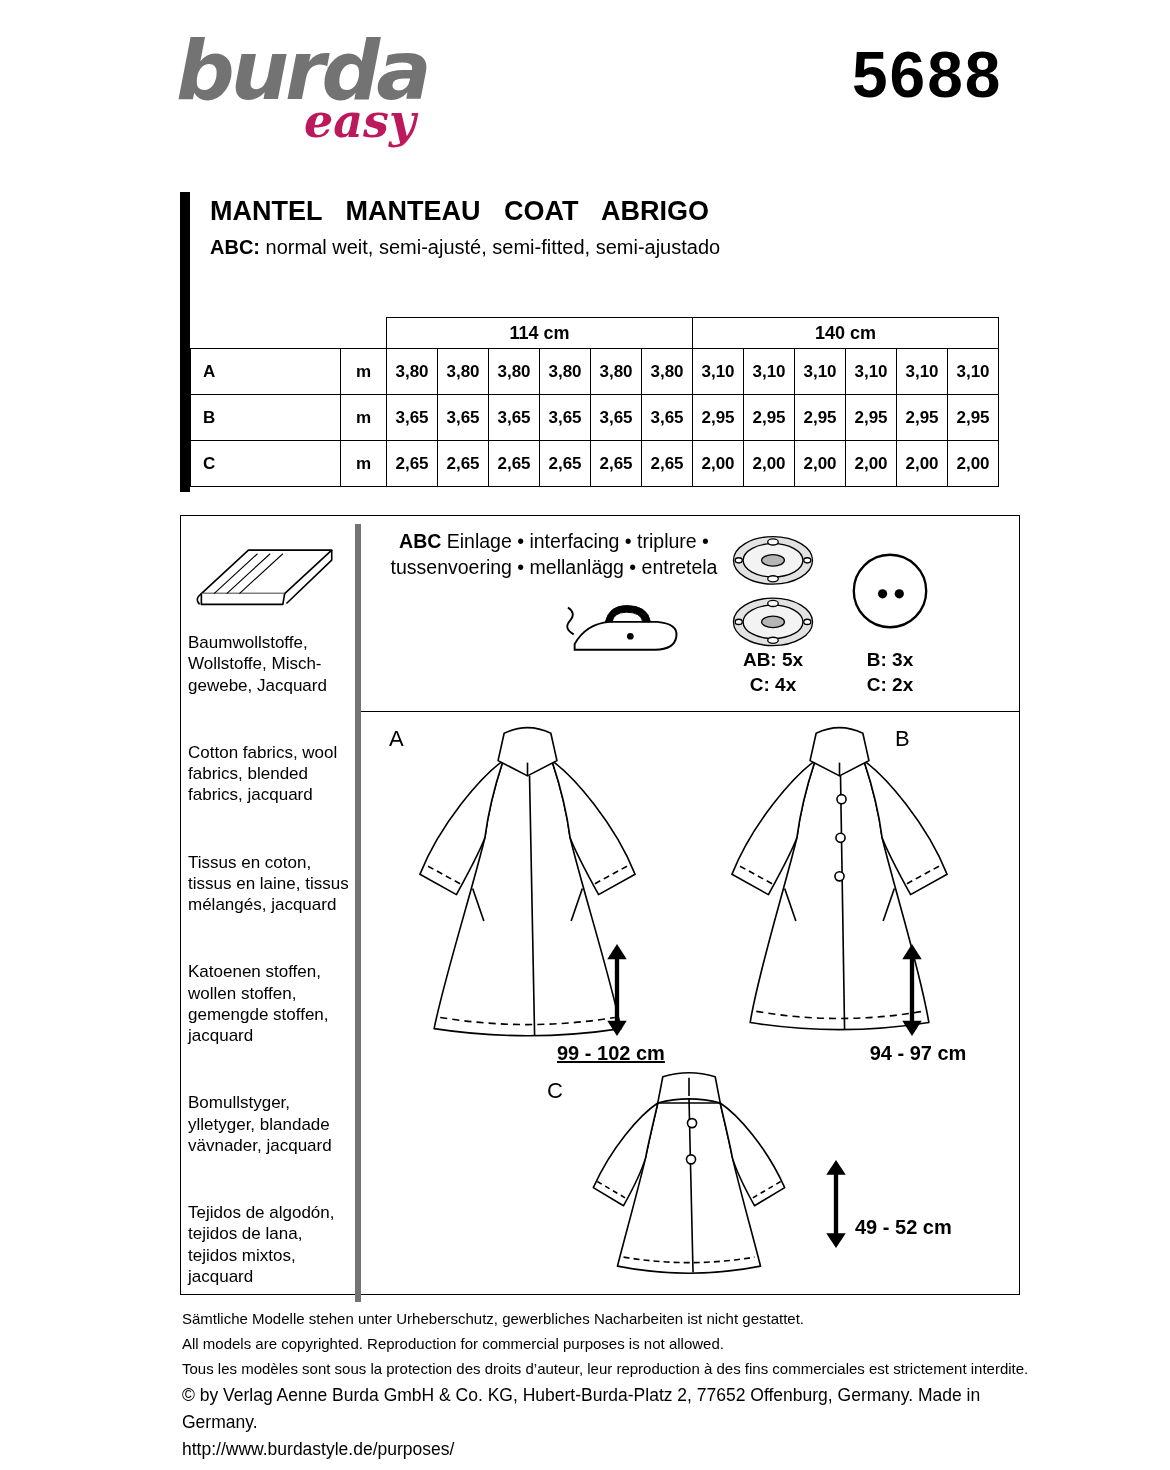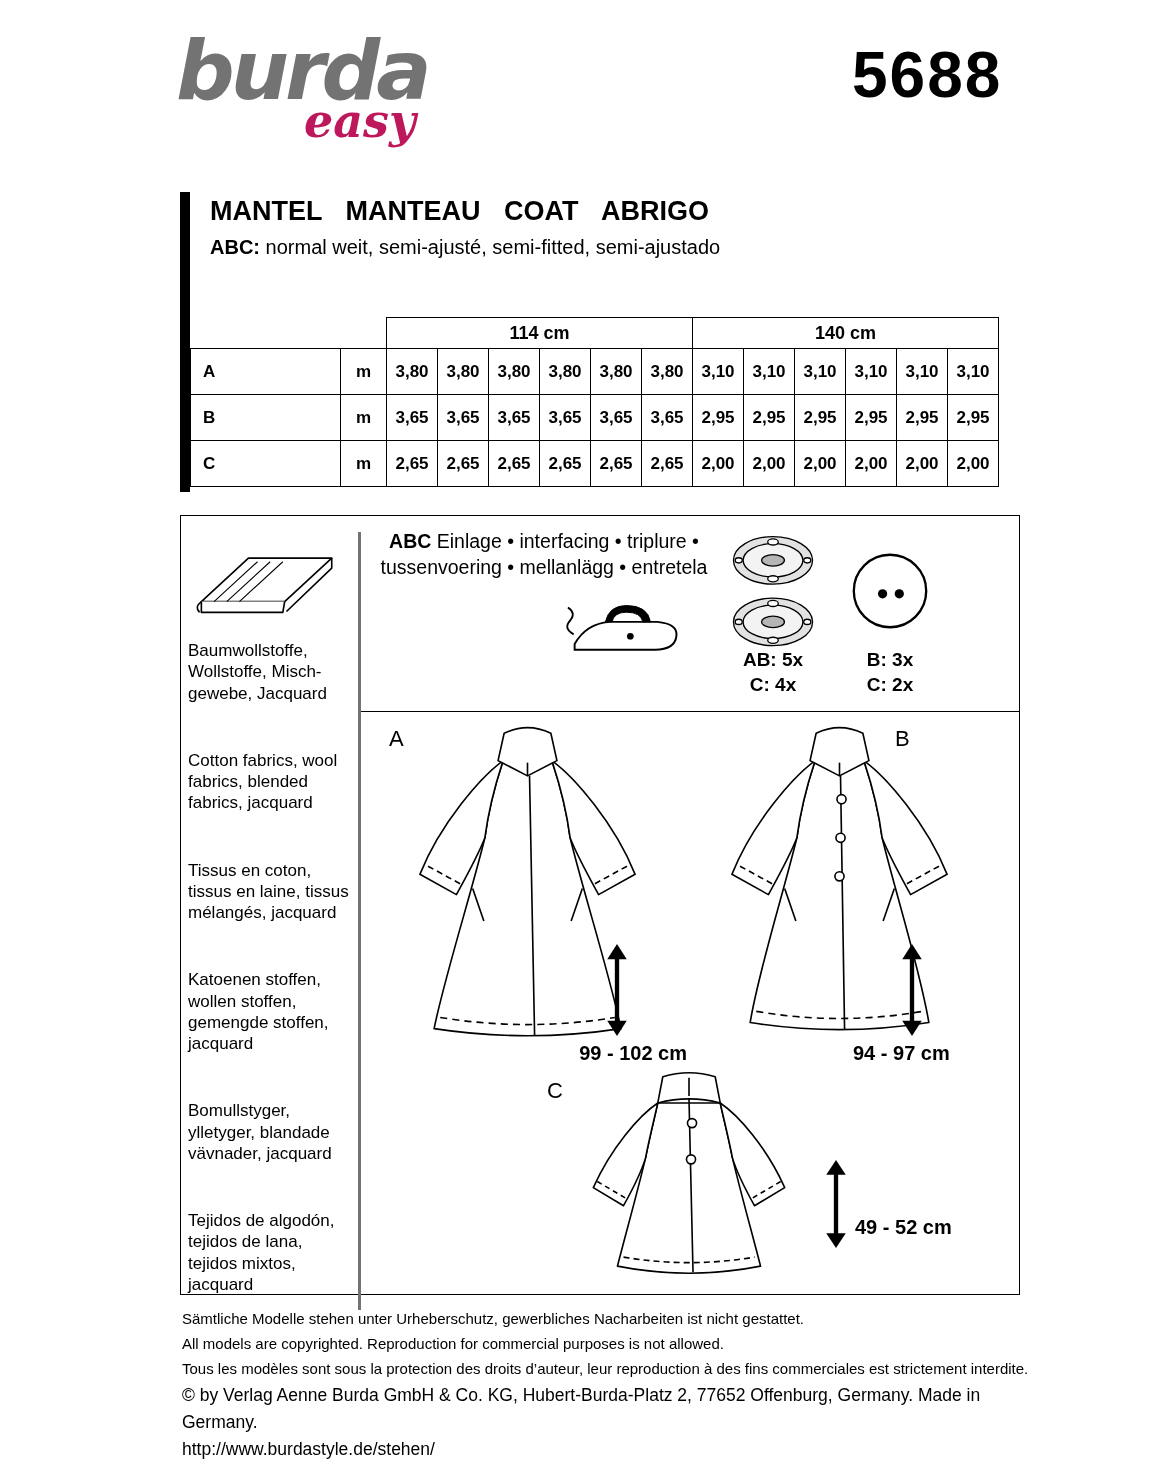--- a/index.html
+++ b/index.html
@@ -37,48 +37,48 @@
   .fabric-table td { border:1px solid #000; text-align:center; vertical-align:middle; }
   .fabric-table td.spacer { border:none; }
   .r-widths td { height:31px; font-size:18px; }
   .r-sizes td { height:45px; }
   .r-data td { height:46px; }
   .c-sizes-label { text-align:left !important; padding-left:9px; word-spacing:14px; font-size:16px; line-height:1.25; }
   .c-view { text-align:left !important; padding-left:12px; }
 
   
   .lower { position:absolute; left:180px; top:515px; width:840px; height:780px; border:1px solid #000; }
-  .sidebar { position:absolute; left:0; top:16px; width:180px; height:778px; border-right:3px solid #737373; padding:8px 6px 0 7px; }
+  .sidebar { position:absolute; left:0; top:8px; width:180px; height:778px; border-right:6px solid #737373; padding:8px 6px 0 7px; }
   .bolt-wrap { width:158px; height:86px; margin-bottom:14px; }
   .fab { font-size:17px; line-height:1.25; margin-bottom:46px; }
 
   .notions { position:absolute; left:180px; top:0; width:659px; height:196px; border-bottom:1px solid #000; }
-  .notions-text { position:absolute; left:18px; top:12px; width:330px; font-size:19.5px; line-height:1.35; text-align:center; }
+  .notions-text { position:absolute; left:28px; top:12px; width:330px; font-size:19.5px; line-height:1.35; text-align:center; }
   .iron-wrap { position:absolute; left:200px; top:78px; width:130px; height:72px; }
   .snaps-wrap { position:absolute; left:368px; top:18px; width:88px; height:116px; }
   .snaps-qty { position:absolute; left:348px; top:132px; width:128px; text-align:center; font-size:19px; font-weight:bold; line-height:1.3; }
   .button-wrap { position:absolute; left:490px; top:36px; width:78px; height:78px; }
   .buttons-qty { position:absolute; left:465px; top:132px; width:128px; text-align:center; font-size:19px; font-weight:bold; line-height:1.3; }
 
   .drawings { position:absolute; left:180px; top:196px; width:659px; height:583px; }
   .drawings > * { position:absolute; }
   .view-label { font-size:22px; }
   .label-a { left:28px; top:14px; }
   .label-b { left:534px; top:14px; }
   .label-c { left:186px; top:366px; }
   .coat-a { left:14px; top:6px; width:305px; height:335px; }
   .coat-b { left:326px; top:6px; width:305px; height:335px; }
   .coat-c { left:192px; top:356px; width:272px; height:218px; }
   .arrow { width:26px; }
   .arrow-a { left:243px; top:232px; height:92px; }
   .arrow-b { left:538px; top:232px; height:92px; }
   .arrow-c { left:462px; top:448px; height:88px; }
   .len { font-size:20px; font-weight:bold; }
-  .len-a { left:196px; top:330px; width:130px; text-align:right; }
-  .len-b { left:492px; top:330px; width:130px; }
+  .len-a { left:196px; top:330px; width:130px; text-align:left;text-decoration:underline; }
+  .len-b { left:492px; top:330px; width:130px; text-align:center; }
   .len-c { left:494px; top:504px; width:150px; text-align:left; }
 
   
   .footer { position:absolute; left:182px; top:1306px; width:860px; }
   .footer .small { font-size:15px; line-height:1.68; }
   .footer .large { font-size:17.5px; line-height:1.55; }
   .footer .large:first-of-type { margin-top:4px; }
 
   svg { display:block; width:100%; height:100%; }
 </style>
@@ -321,14 +321,14 @@
     <div class="len len-b">94 - 97 cm</div>
     <div class="len len-c">49 - 52 cm</div>
   </section>
 </div>
 
 <footer class="footer">
   <div class="small">Sämtliche Modelle stehen unter Urheberschutz, gewerbliches Nacharbeiten ist nicht gestattet.</div>
   <div class="small">All models are copyrighted. Reproduction for commercial purposes is not allowed.</div>
   <div class="small">Tous les modèles sont sous la protection des droits d’auteur, leur reproduction à des fins commerciales est strictement interdite.</div>
   <div class="large">© by Verlag Aenne Burda GmbH &amp; Co. KG, Hubert-Burda-Platz 2, 77652 Offenburg, Germany. Made in Germany.</div>
-  <div class="large">http://www.burdastyle.de/stehen/</div>
+  <div class="large">http://www.burdastyle.de/purposes/</div>
 </footer>
 
 </body></html>

